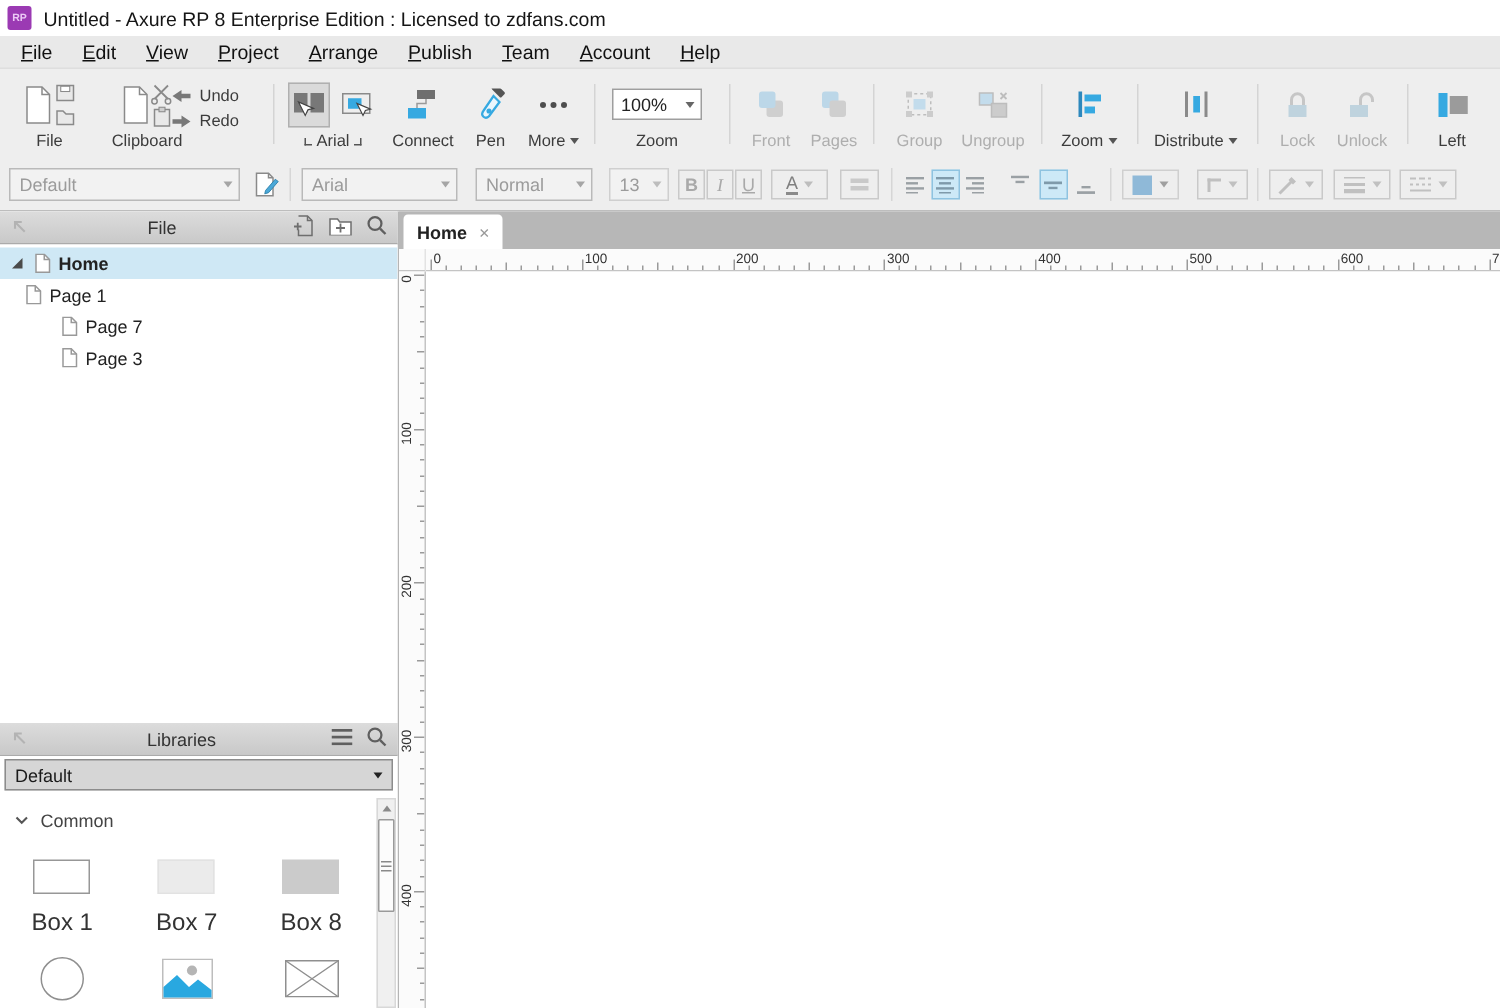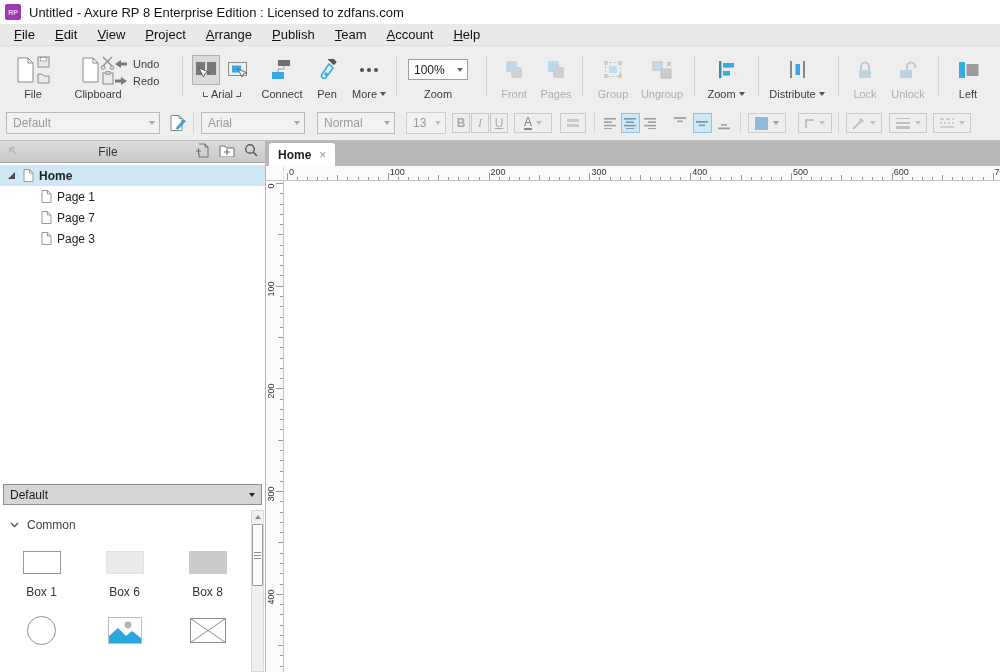--- a/index.html
+++ b/index.html
@@ -74,21 +74,21 @@
     align-items:center; font-size:12px; color:#1a1a1a; padding-left:6px; }
   .lib-selectbox .caret-tri { border-top-color:#222; margin-right:6px; }
   .lib-selectbox .c-text { flex:1; }
   .lib-content { flex:1; position:relative; background:#fff; overflow:hidden; }
   .lib-section { position:absolute; top:10px; left:10px; display:flex; align-items:center; gap:8px;
     font-size:12px; color:#444; }
   .lib-grid { position:absolute; top:38px; left:0; width:250px; display:grid;
     grid-template-columns:83px 83px 83px; row-gap:16px; justify-items:center; }
   .lib-cell { display:flex; flex-direction:column; align-items:center; }
   .lib-thumb { height:32px; display:flex; align-items:center; justify-content:center; }
-  .lib-label { margin-top:7px; font-size:12px; color:#333; height:13px; }
+  .lib-label { margin-top:7px; font-size:16px; color:#333; height:13px; }
   .th-box { width:38px; height:23px; }
   .th-circle { width:29px; height:29px; border:1px solid #8f8f8f; border-radius:50%; background:#fff; }
   .lib-scroll { position:absolute; top:2px; right:1px; bottom:0; width:13px; background:#f0f0f0;
     border:1px solid #d8d8d8; }
   .ls-up { height:12px; display:flex; align-items:center; justify-content:center; }
   .ls-up i { width:0; height:0; border-left:3px solid transparent; border-right:3px solid transparent;
     border-bottom:4px solid #8a8a8a; }
   .ls-thumb { margin:1px 0px; height:62px; background:#fcfcfc; border:1px solid #9a9a9a; border-radius:1px;
     display:flex; flex-direction:column; align-items:center; justify-content:center; gap:2px; }
   .ls-thumb i { width:7px; height:1px; background:#8a8a8a; }
@@ -561,21 +561,21 @@
             </svg>
           </span>
           <span class="t-doc">
             <svg width="11" height="13" viewBox="0 0 11 13">
               <path d="M1 0.5 h5.5 l3.5 3.5 v8.5 h-9 z" fill="#fff" stroke="#999"></path>
               <path d="M6.5 0.5 v3.5 h3.5" fill="none" stroke="#999"></path>
             </svg>
           </span>
           <span class="t-label">Home</span>
         </div>
-        <div class="tree-row" style="padding-left: 24px; text-align: center;">
+        <div class="tree-row" style=" text-align: center;">
           <span class="t-exp"></span>
           <span class="t-doc">
             <svg width="11" height="13" viewBox="0 0 11 13">
               <path d="M1 0.5 h5.5 l3.5 3.5 v8.5 h-9 z" fill="#fff" stroke="#999"></path>
               <path d="M6.5 0.5 v3.5 h3.5" fill="none" stroke="#999"></path>
             </svg>
           </span>
           <span class="t-label">Page 1</span>
         </div>
         <div class="tree-row" style="padding-left: 24px;">
@@ -593,20 +593,43 @@
           <span class="t-doc">
             <svg width="11" height="13" viewBox="0 0 11 13">
               <path d="M1 0.5 h5.5 l3.5 3.5 v8.5 h-9 z" fill="#fff" stroke="#999"></path>
               <path d="M6.5 0.5 v3.5 h3.5" fill="none" stroke="#999"></path>
             </svg>
           </span>
           <span class="t-label">Page 3</span>
         </div>
       </div>
 
+    <div class="panel-header">
+      <span class="ph-arrow">
+        <svg width="11" height="11" viewBox="0 0 11 11">
+            <path d="M9.5 9.5 L3 3 M3 7.5 V3 H7.5" stroke="#b3b3b3" stroke-width="1.4" fill="none"></path>
+          </svg>
+      </span>
+      <span class="ph-title">Libraries</span>
+      <span class="ph-icons">
+        <span>
+          <svg width="14" height="11" viewBox="0 0 14 11">
+            <rect x="0" y="0" width="14" height="1.8" fill="#5f5f5f"></rect>
+              <rect x="0" y="4.5" width="14" height="1.8" fill="#5f5f5f"></rect>
+            <rect x="0" y="9" width="14" height="1.8" fill="#5f5f5f"></rect>
+          </svg>
+        </span>
+        <span>
+          <svg width="14" height="14" viewBox="0 0 14 14">
+            <circle cx="6" cy="6" r="4.3" fill="none" stroke="#5f5f5f" stroke-width="1.5"></circle>
+            <path d="M9.4 9.4 L13 13" stroke="#5f5f5f" stroke-width="1.6"></path>
+          </svg>
+        </span>
+      </span>
+    </div>
 
     <div class="lib-select-wrap">
       <div class="lib-selectbox">
         <span class="c-text">Default</span>
         <span class="caret-tri"></span>
       </div>
     </div>
 
     <div class="lib-content">
       <div class="lib-section">
@@ -619,21 +642,21 @@
           <div class="lib-cell">
             <div class="lib-thumb">
               <div class="th-box" style="background:#fff;border:1px solid #979797;"></div>
             </div>
             <div class="lib-label">Box 1</div>
           </div>
           <div class="lib-cell">
             <div class="lib-thumb">
               <div class="th-box" style="background:#ebebeb;border:1px solid #e2e2e2;"></div>
             </div>
-            <div class="lib-label">Box 6</div>
+            <div class="lib-label">Box 7</div>
           </div>
           <div class="lib-cell">
             <div class="lib-thumb">
               <div class="th-box" style="background:#cbcbcb;"></div>
             </div>
             <div class="lib-label">Box 8</div>
           </div>
           <div class="lib-cell">
             <div class="lib-thumb">
               <div class="th-circle"></div>

